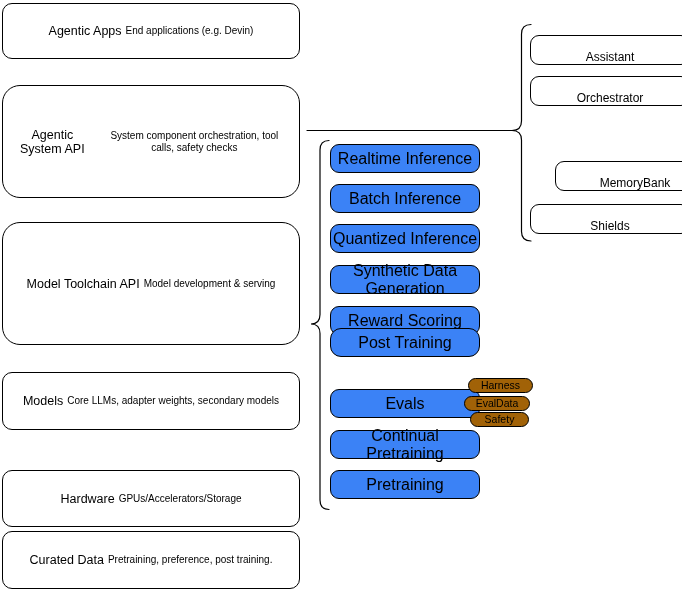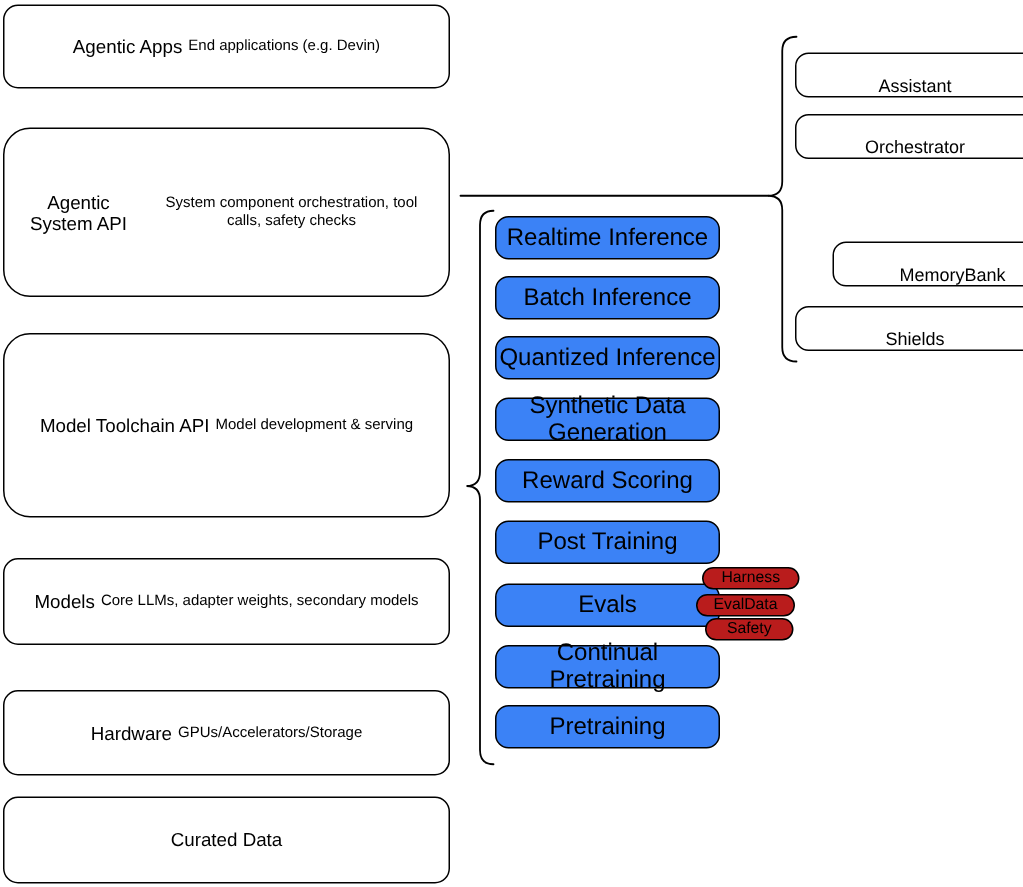--- a/index.html
+++ b/index.html
@@ -21,21 +21,21 @@
     position:absolute;left:330px;width:150px;height:29px;border:1px solid #000;
     border-radius:9px;background:#3b82f6;display:flex;align-items:center;
     justify-content:center;font-size:16px;text-align:center;
   }
   .component{
     position:absolute;left:530px;width:160px;height:30px;border:1px solid #000;
     border-radius:9px;background:#fff;display:flex;align-items:flex-end;
     justify-content:center;font-size:12px;text-align:center;
   }
   .pill{
-    position:absolute;border:1px solid #000;border-radius:8px;background:#b91c1c;
+    position:absolute;border:1px solid #000;border-radius:8px;background:#a16207;
     display:flex;align-items:center;justify-content:center;font-size:10.5px;
     z-index:3;line-height:1;
   }
 </style>
 </head>
 <body>
 
 <div class="canvas">
 
   <svg class="overlay" width="682" height="591" viewBox="0 0 682 591" aria-hidden="true">
@@ -57,45 +57,46 @@
   <div class="node" style="top:222px;height:123px;border-radius:18px;">
     <div class="node-title">Model Toolchain API</div>
     <div class="node-subtitle">Model development &amp; serving</div>
   </div>
 
   <div class="node" style="top:372px;height:58px;border-radius:10px;">
     <div class="node-title">Models</div>
     <div class="node-subtitle">Core LLMs, adapter weights, secondary models</div>
   </div>
 
-  <div class="node" style="top:460px;height:57px;border-radius:10px;">
+  <div class="node" style="top:470px;height:57px;border-radius:10px;">
     <div class="node-title">Hardware</div>
     <div class="node-subtitle">GPUs/Accelerators/Storage</div>
   </div>
 
   <div class="node" style="top:531px;height:58px;border-radius:10px;">
     <div class="node-title">Curated Data</div>
+    <div class="node-subtitle">Pretraining, preference, post training.</div>
   </div>
 
   <div class="item" style="top:144px;">
     <span>Realtime Inference</span>
   </div>
   <div class="item" style="top:184px;">
     <span>Batch Inference</span>
   </div>
   <div class="item" style="top:224px;">
     <span>Quantized Inference</span>
   </div>
   <div class="item" style="top:265px;">
     <span>Synthetic Data Generation</span>
   </div>
   <div class="item" style="top:306px;">
     <span>Reward Scoring</span>
   </div>
-  <div class="item" style="top:347px;">
+  <div class="item" style="top:328px;border-radius:11px;">
     <span>Post Training</span>
   </div>
   <div class="item" style="top:389px;">
     <span>Evals</span>
   </div>
   <div class="item" style="top:430px;">
     <span>Continual Pretraining</span>
   </div>
   <div class="item" style="top:470px;">
     <span>Pretraining</span>

